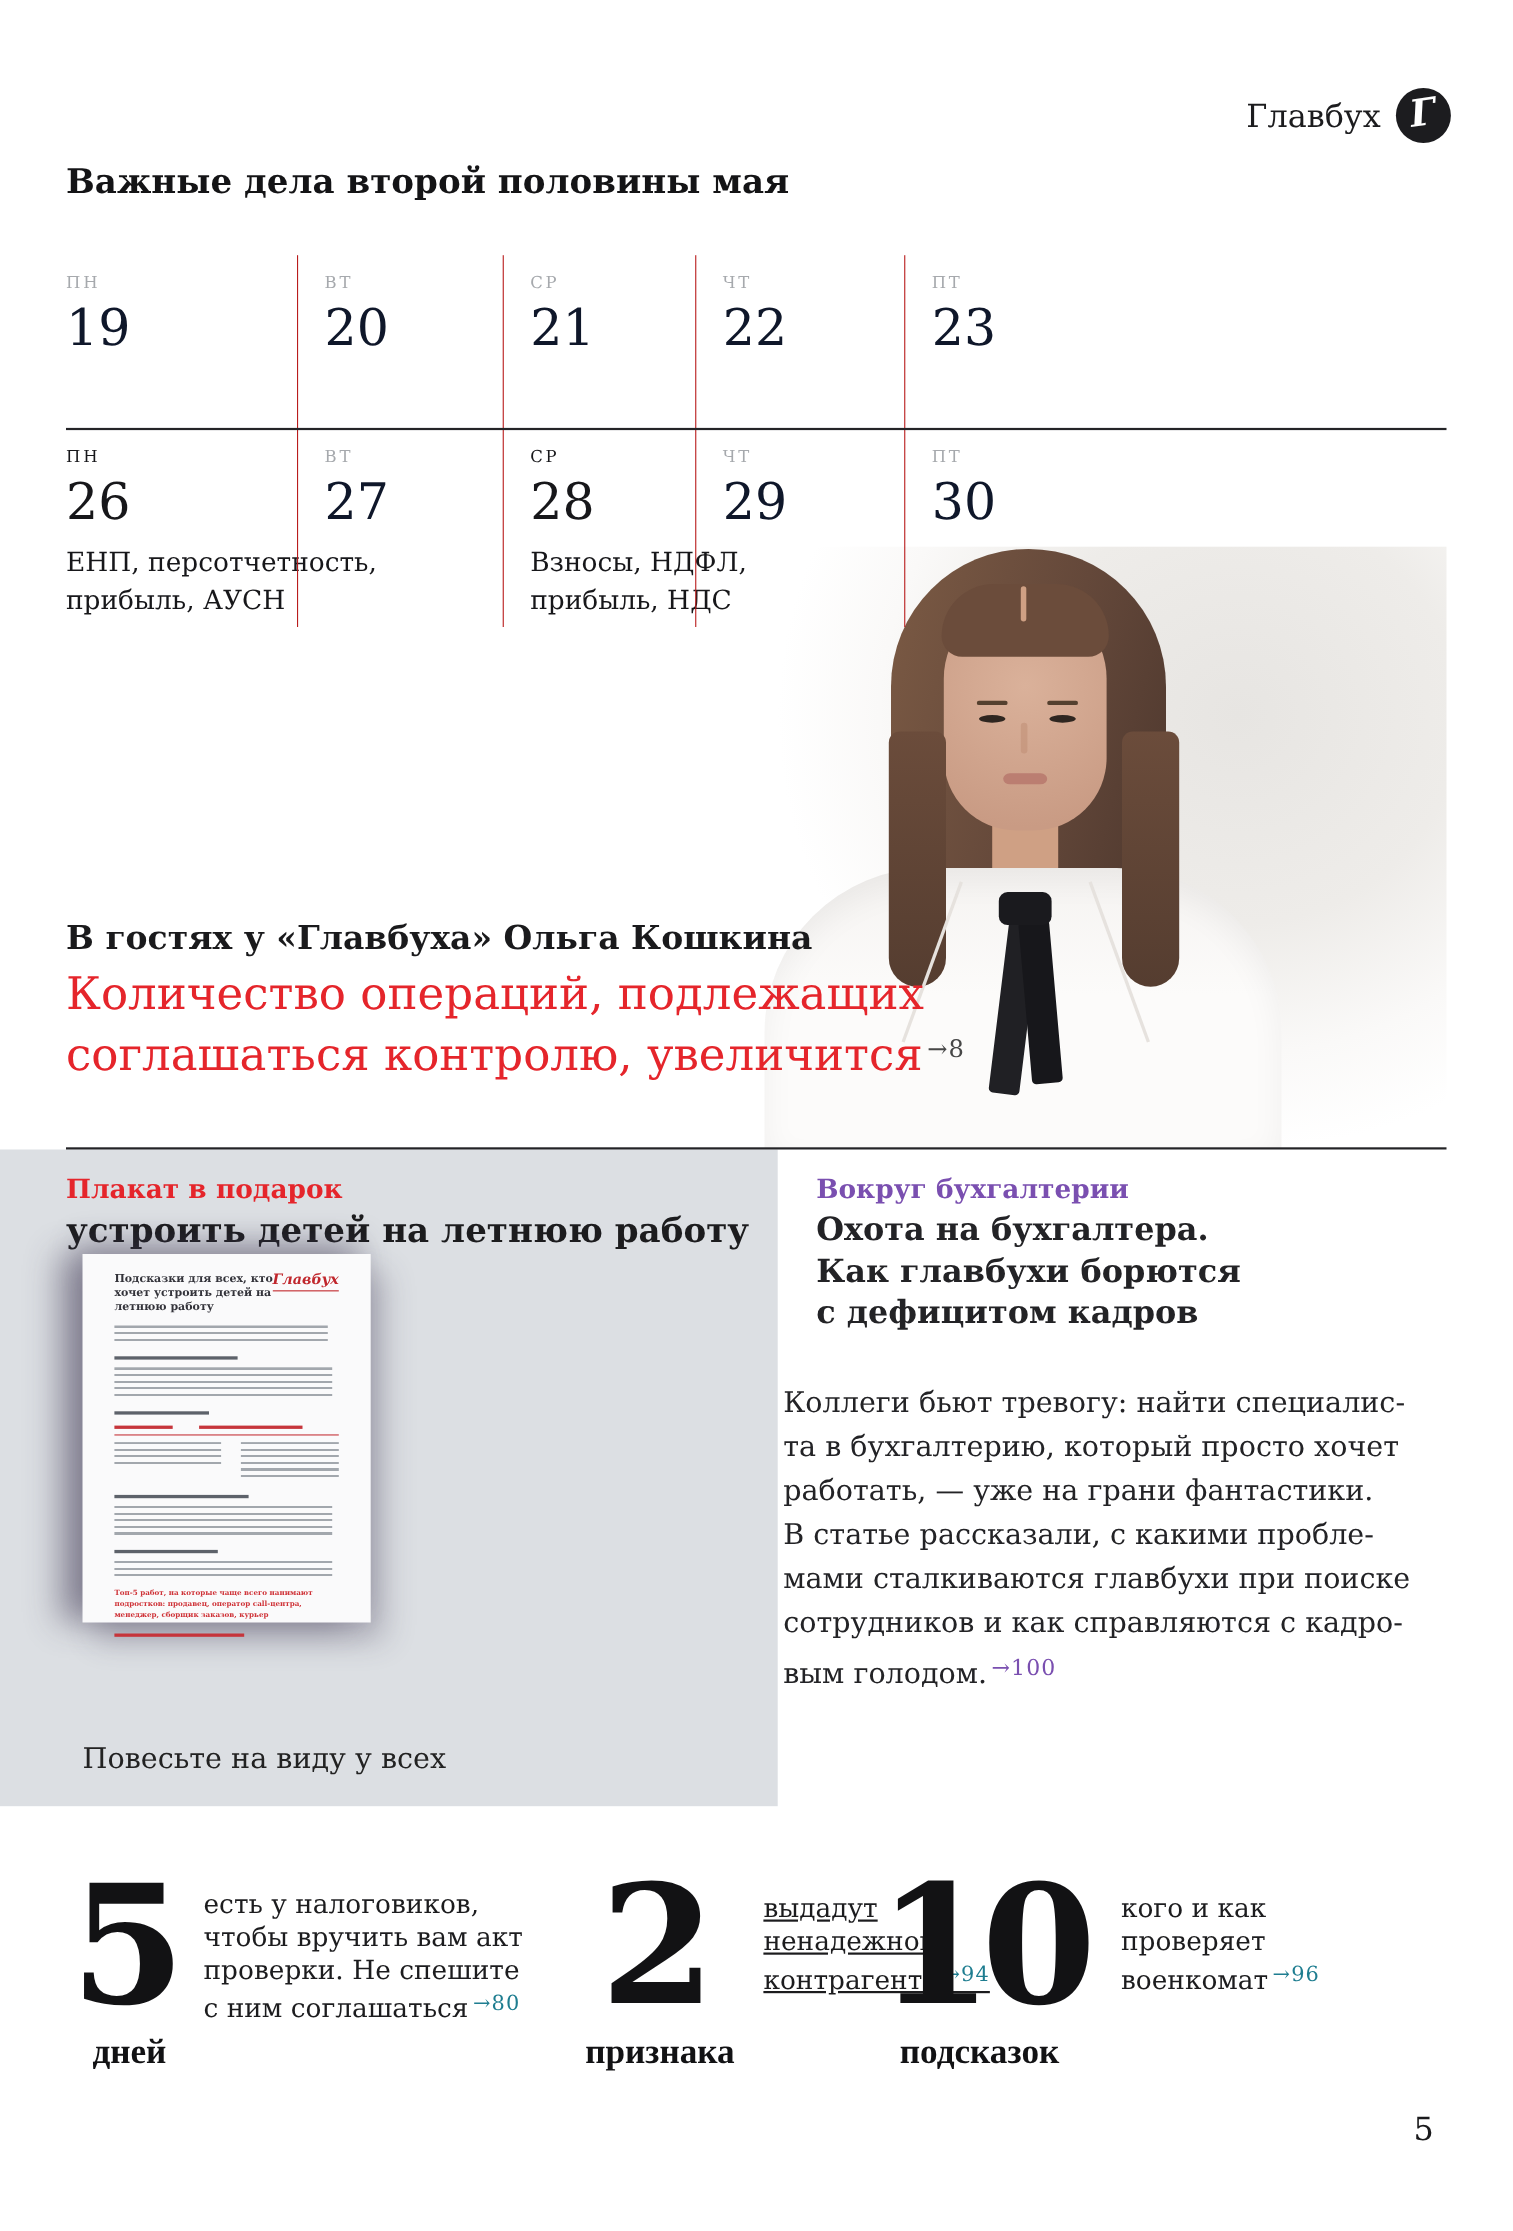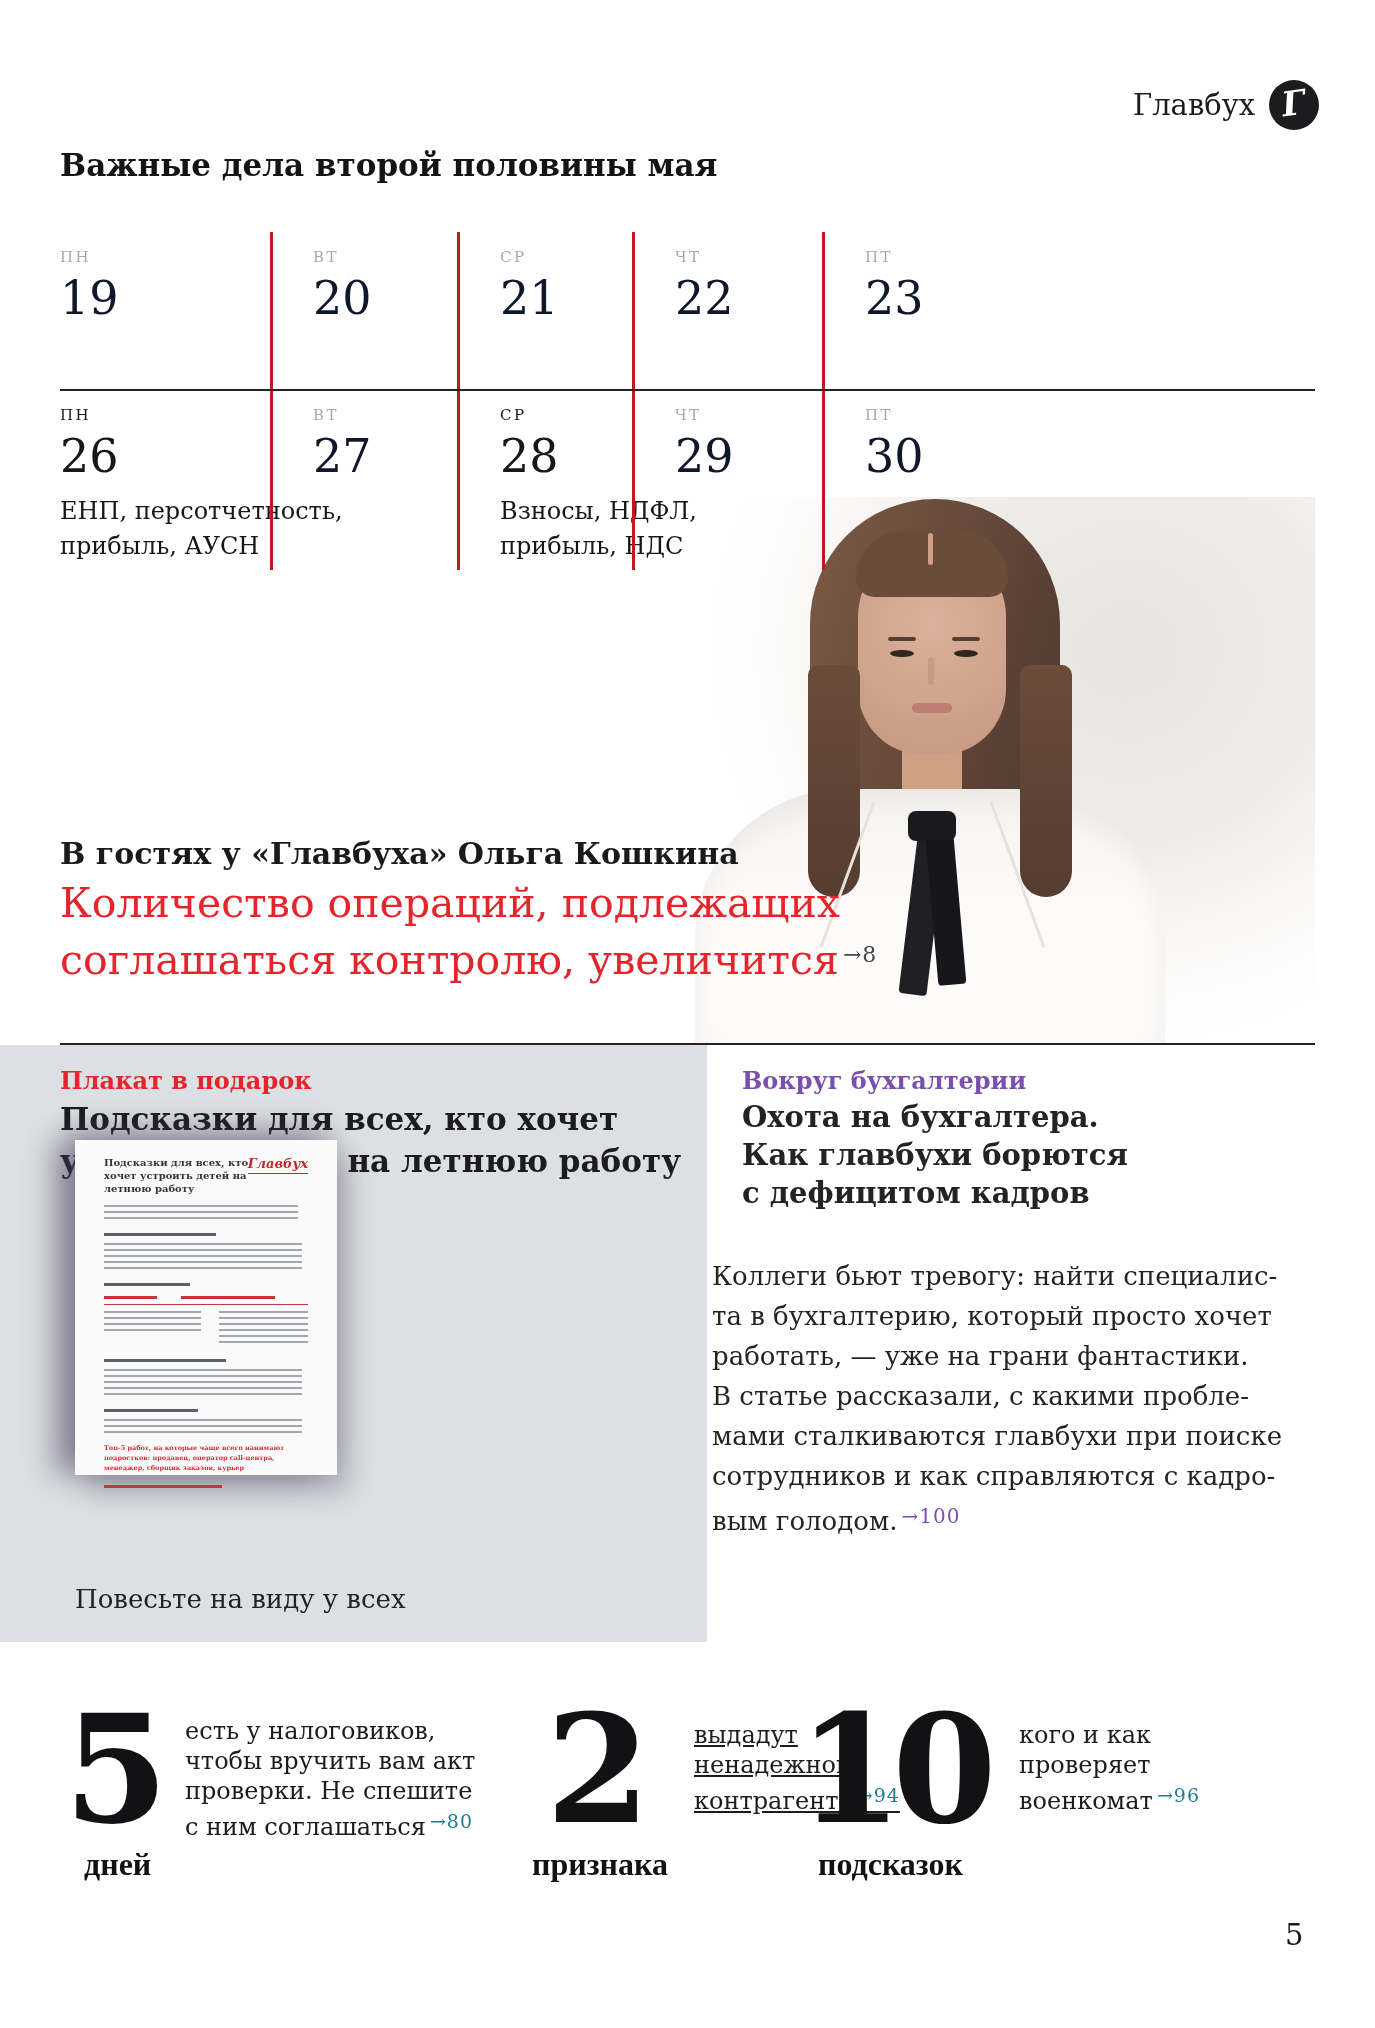--- a/index.html
+++ b/index.html
@@ -15,21 +15,21 @@
                 font-family:"DejaVu Serif",serif;transform:rotate(-8deg) translateY(-2px);}
 
   .title{position:absolute;left:60px;top:147px;font-size:31px;font-weight:700;color:#141416;margin:0;}
 
   
   .cal{position:absolute;left:60px;width:945px;display:flex;z-index:1;}
   .r1{top:232px;height:158px;}
   .r2{top:390px;height:180px;}
   .cell{box-sizing:border-box;}
   .w0{width:210px;}.w1{width:187px;}.w2{width:175px;}.w3{width:190px;}.w4{width:183px;}
-  .cell.bl{border-left:3px solid #b91c1c;padding-left:40px;}
+  .cell.bl{border-left:1px solid #b91c1c;padding-left:24px;}
   .dow{font-size:15px;letter-spacing:2.5px;color:#a6a9ad;margin-top:16px;}
   .day{font-size:46px;line-height:1.05;color:#0f172a;margin-top:8px;}
   .cell.active .dow,.cell.active .day{color:#17171a;}
   .ev{margin-top:14px;font-size:24px;line-height:35px;color:#17171a;}
   .ev span{display:block;white-space:nowrap;}
   .cal-rule{position:absolute;left:60px;top:389px;width:1255px;height:2px;background:#242427;z-index:2;}
 
   
   .photo{position:absolute;left:640px;top:497px;width:675px;height:548px;overflow:hidden;z-index:0;
          background:radial-gradient(ellipse 62% 72% at 72% 28%, #e7e5e2 0%, #eeece9 48%, #faf9f8 78%, #ffffff 100%);}
@@ -206,21 +206,20 @@
   <div class="feature-headline">
     <span class="bl-line">Количество операций, подлежащих</span>
     <span class="bl-line"><span>соглашаться контролю, увеличится</span><span class="ref ref8">→8</span></span>
   </div>
 
   <div class="main-rule"></div>
   <div class="panel"></div>
 
   <div class="gift-kicker">Плакат в подарок</div>
   <div class="gift-title">
-    <span class="bl-line">Подсказки для всех, кто хочет</span>
     <span class="bl-line">устроить детей на летнюю работу</span>
   </div>
 
   <div class="poster">
     <div class="p-head">
       <div class="p-title">Подсказки для всех, кто хочет устроить детей на летнюю работу</div>
       <div class="p-logo">Главбух</div>
     </div>
     <div class="gk" style="height:16px;width:95%;margin-top:10px"></div>
     <div class="bar" style="width:55%;margin-top:12px"></div>

